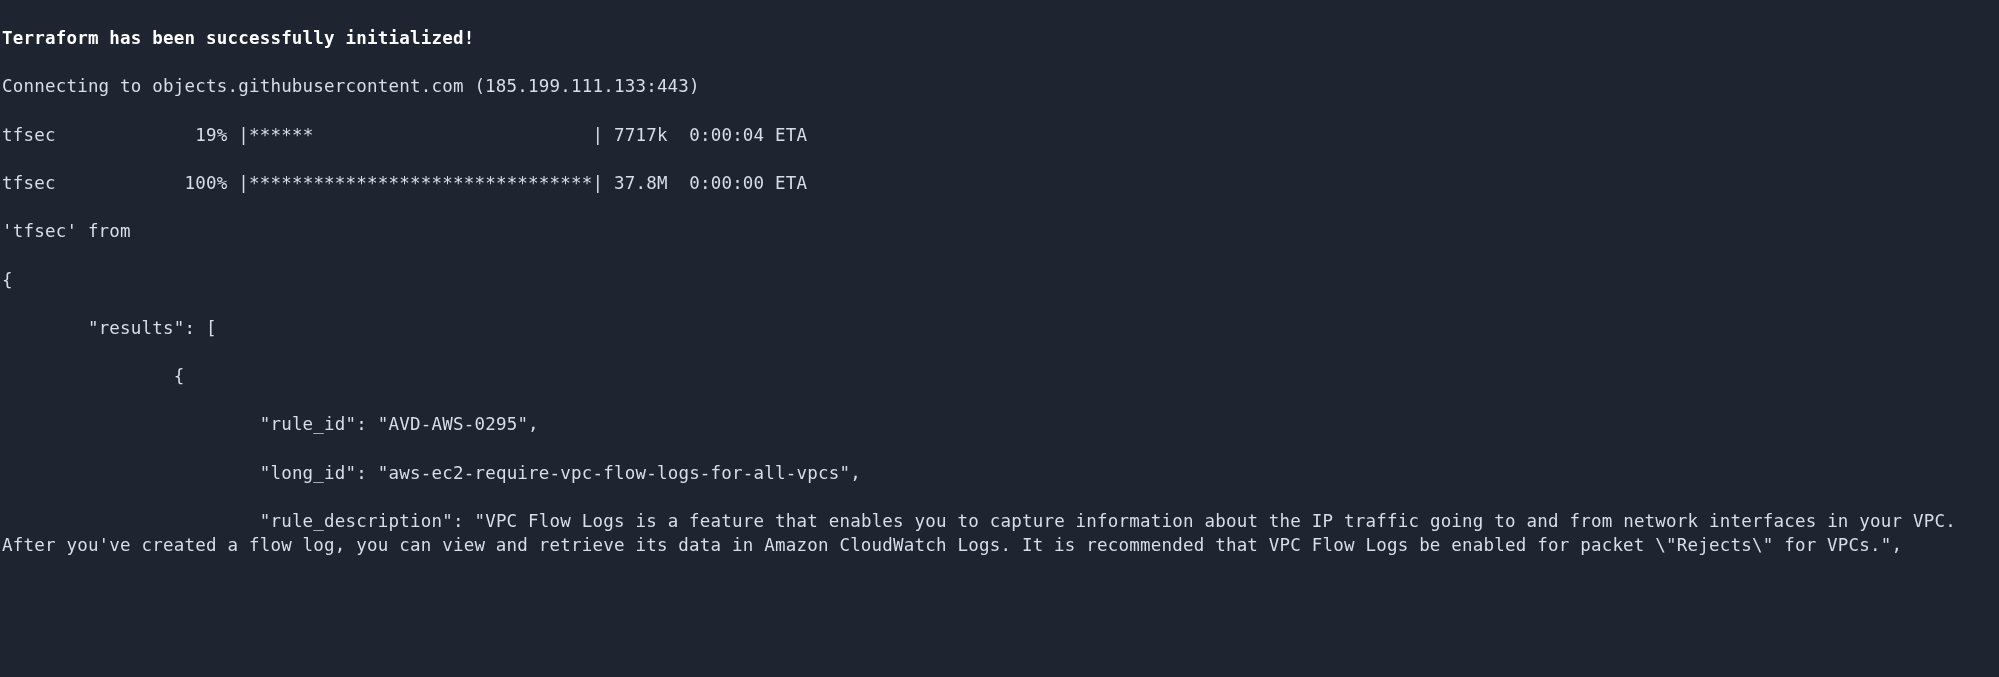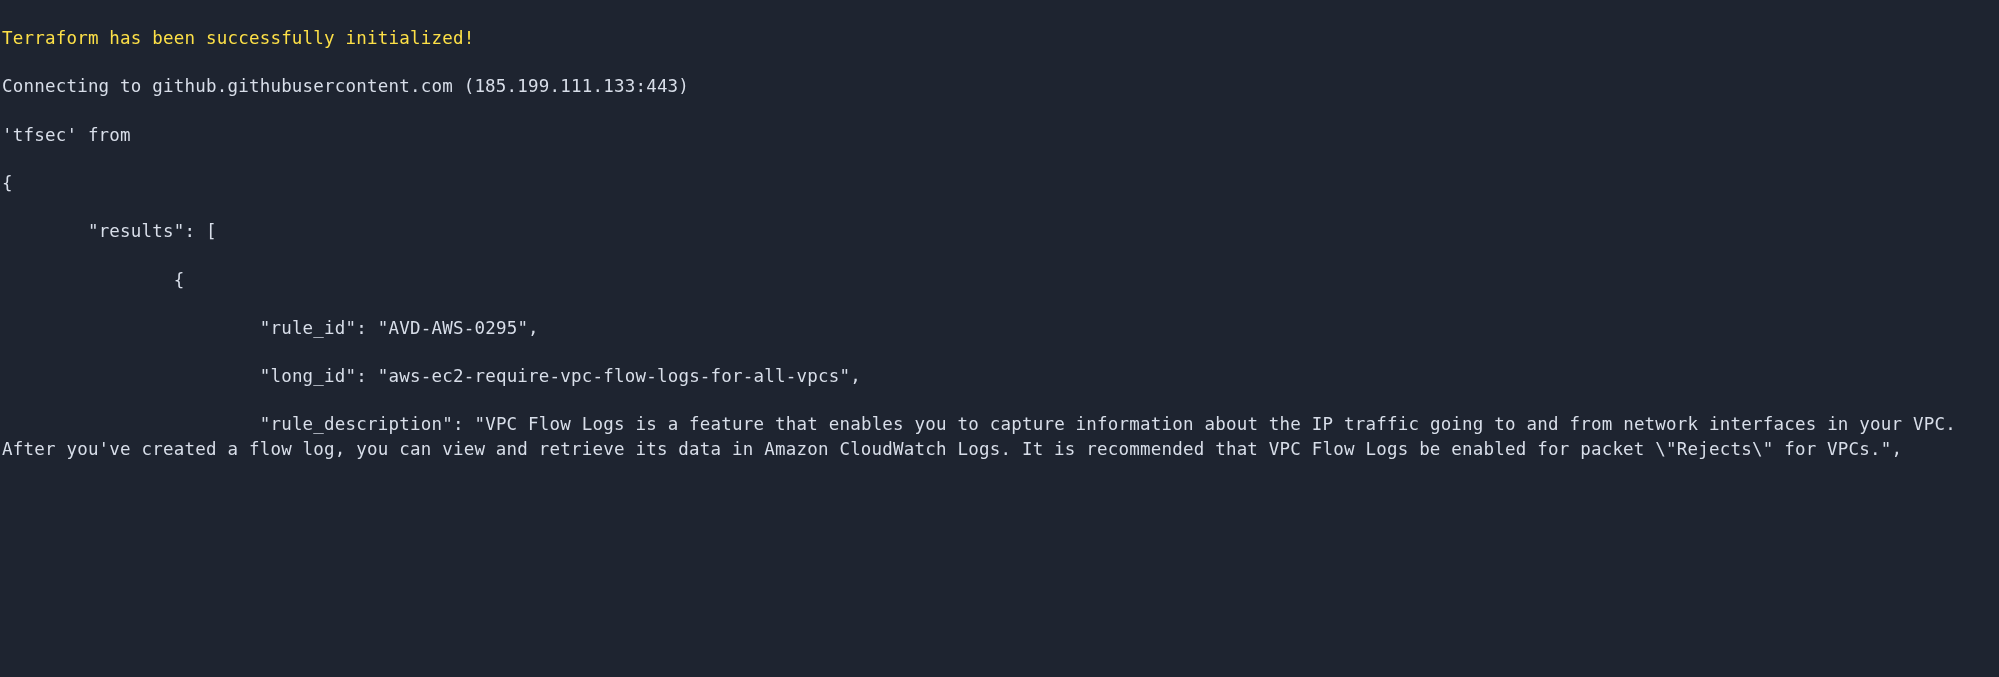--- a/index.html
+++ b/index.html
@@ -11,28 +11,30 @@
     font-size: 17.5px;
     line-height: 1.38;
     letter-spacing: 0.2px;
     overflow: hidden;
   }
   .term {
     padding: 2px 0 0 2px;
     white-space: pre;
   }
   .line { white-space: pre; }
-  .success { color: #fde047; font-weight: normal; }
+  .success { color: #ffffff; font-weight: bold; }
 </style>
 </head>
 <body>
 
 <div class="term">
 <div class="line success">Terraform has been successfully initialized!</div>
-<div class="line">Connecting to github.githubusercontent.com (185.199.111.133:443)</div>
+<div class="line">Connecting to objects.githubusercontent.com (185.199.111.133:443)</div>
+<div class="line"><span>tfsec</span><span>             </span><span>19%</span> |<span>******</span><span>                          </span>| <span>7717k</span>  <span>0:00:04</span> <span>ETA</span></div>
+<div class="line"><span>tfsec</span><span>            </span><span>100%</span> |<span>********************************</span>| <span>37.8M</span>  <span>0:00:00</span> <span>ETA</span></div>
 <div class="line">'tfsec' from</div>
 <div class="line">{</div>
 <div class="line"><span>        </span><span>"results": [</span></div>
 <div class="line"><span>                </span>{</div>
 <div class="line"><span>                        </span><span>"rule_id": </span>"<span>AVD-AWS-0295</span>",</div>
 <div class="line"><span>                        </span><span>"long_id": </span>"<span>aws-ec2-require-vpc-flow-logs-for-all-vpcs</span>",</div>
 <div class="line" style="white-space:pre-wrap;"><span>                        </span><span>"rule_description": </span>"<span>VPC Flow Logs is a feature that enables you to capture information about the IP traffic going to and from network interfaces in your VPC. After you've created a flow log, you can view and retrieve its data in Amazon CloudWatch Logs. It is recommended that VPC Flow Logs be enabled for packet \"Rejects\" for VPCs.</span>",</div>
 
 
 

